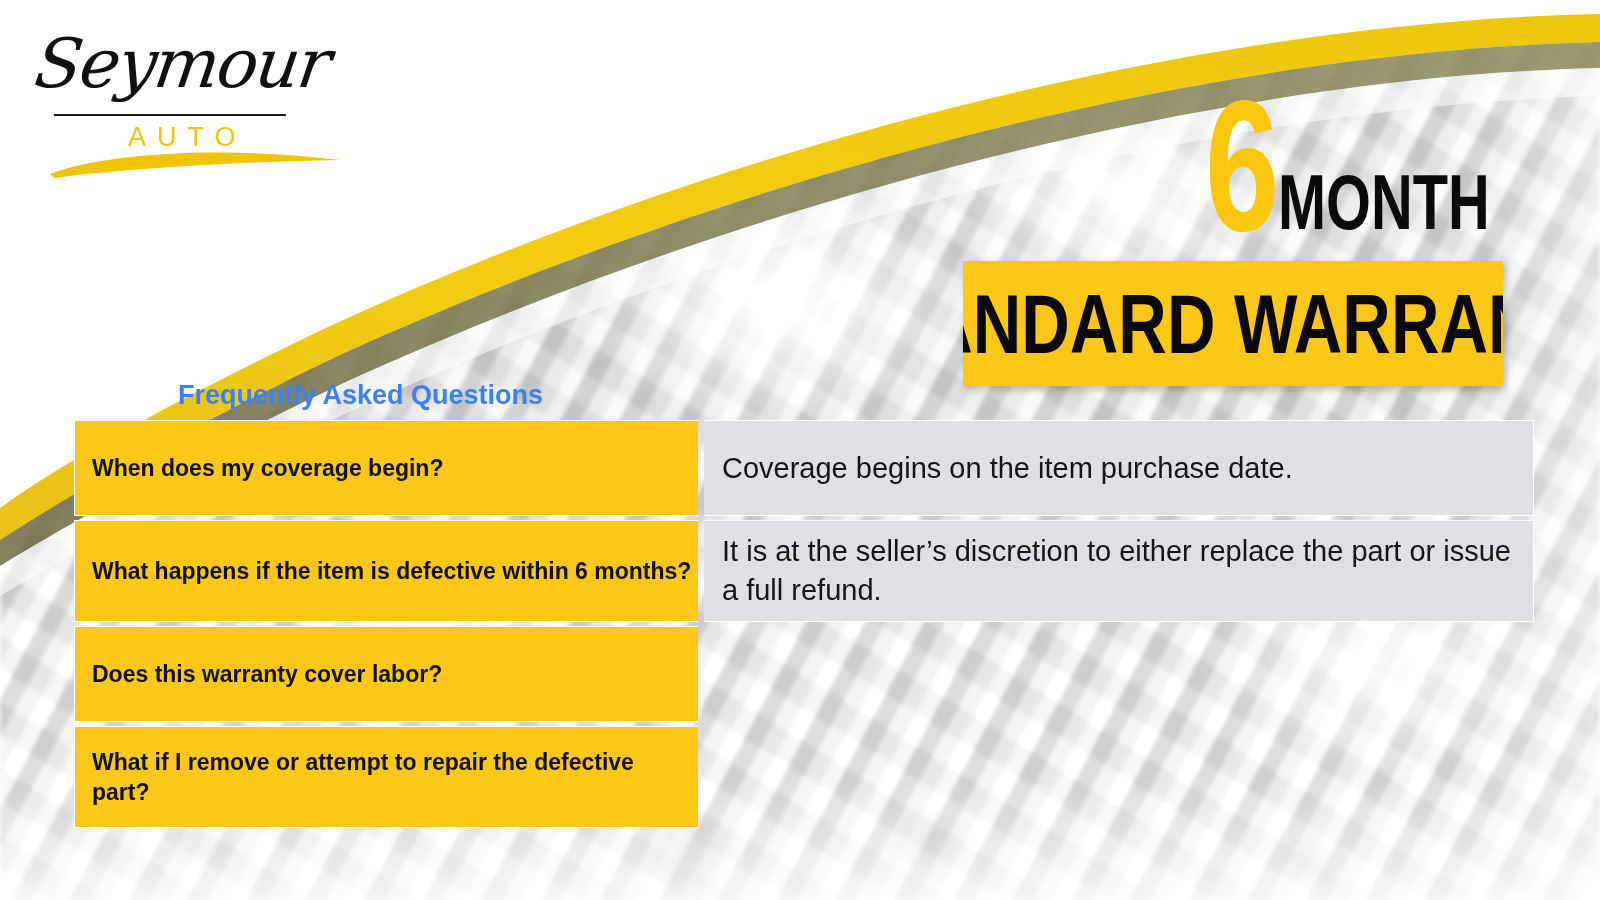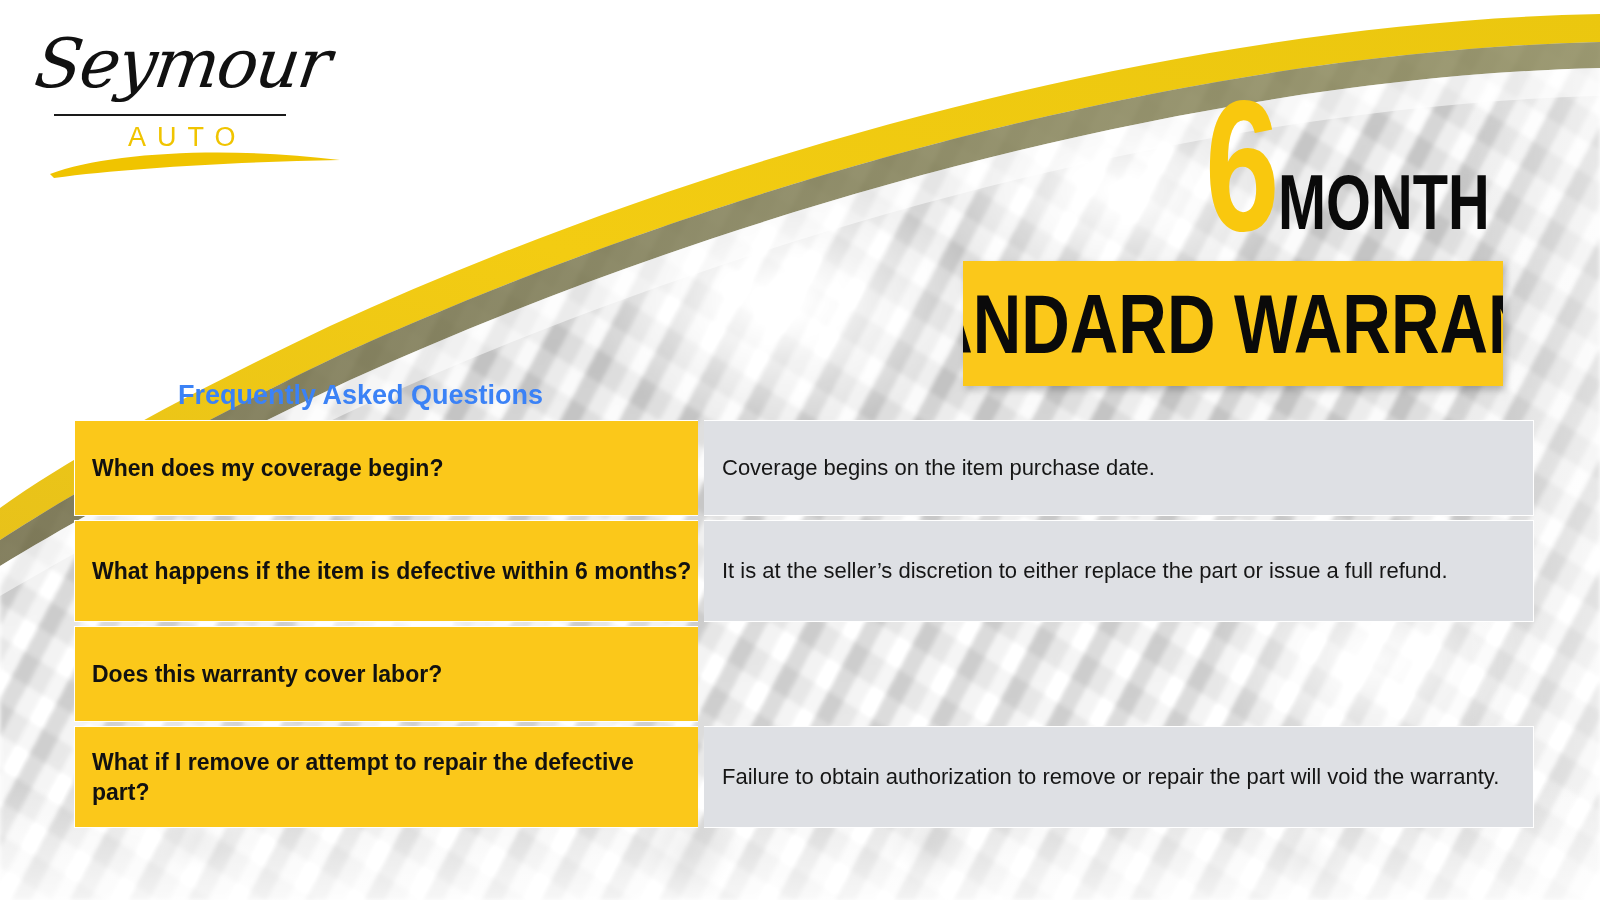--- a/index.html
+++ b/index.html
@@ -209,21 +209,21 @@
   .faq-gap {
     flex: 0 0 6px;
     background: transparent;
   }
   .faq-a {
     flex: 1 1 auto;
     background: #dee0e4;
     padding: 16px 22px 16px 18px;
     box-sizing: border-box;
     font-family: "Liberation Sans", sans-serif;
-    font-size: 22px;
+    font-size: 29px;
     line-height: 1.34;
     color: #161616;
     text-align: justify;
     display: flex;
     align-items: center;
     border-right: 1px solid #ffffff;
     border-top: 1px solid #ffffff;
     border-bottom: 1px solid #ffffff;
   }
   .faq-a > span { display: block; width: 100%; }
@@ -303,20 +303,17 @@
     </div>
 
     <div class="faq-row">
       <div class="faq-q h-1">Does this warranty cover labor?</div>
       <div class="faq-gap"></div>
     </div>
 
     <div class="faq-row">
       <div class="faq-q h-2">What if I remove or attempt to repair the defective part?</div>
       <div class="faq-gap"></div>
-      <div class="faq-a h-2">
-          <span>Failure to obtain authorization to remove or repair the part will void the warranty.</span>
-        </div>
     </div>
 
   </div>
 
 </div>
 
 </body></html>

